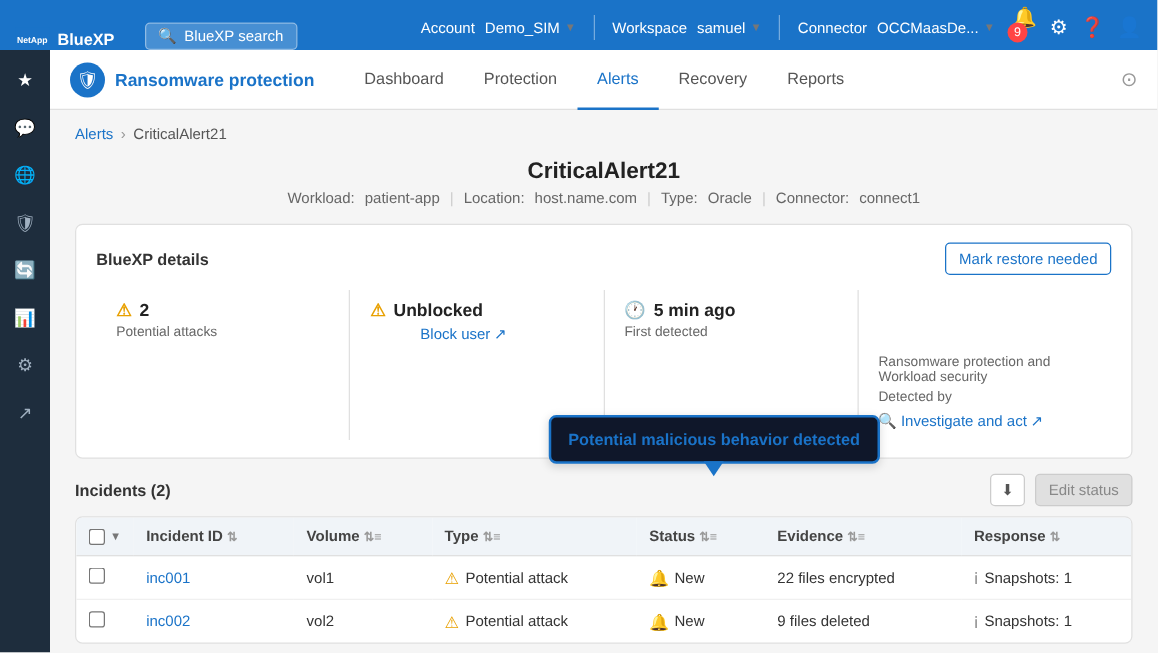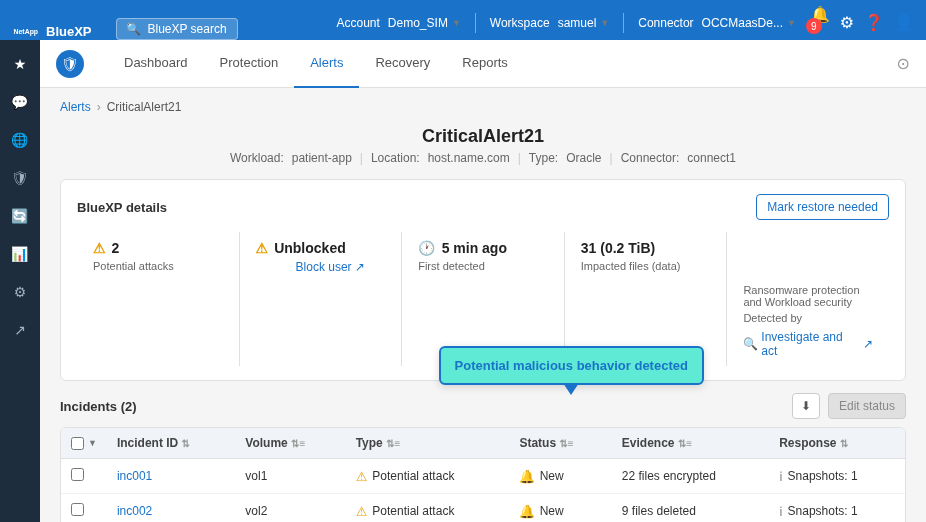--- a/index.html
+++ b/index.html
@@ -205,21 +205,21 @@
     .type-cell { display: flex; align-items: center; gap: 5px; }
     .type-warning { color: #e8a000; font-size: 13px; }
 
     
     .response-cell { display: flex; align-items: center; gap: 5px; }
     .response-icon { color: #888; font-size: 13px; }
     .callout {
       position: absolute;
       top: -60px;
       right: 80px;
-      background: #5eead4;
+      background: #0f172a;
       border: 2px solid #1a73c8;
       border-radius: 6px;
       padding: 10px 14px;
       font-size: 13px;
       font-weight: 600;
       color: #1a73c8;
       white-space: nowrap;
       box-shadow: 0 2px 8px rgba(0,0,0,0.15);
       z-index: 10;
     }
@@ -300,20 +300,21 @@
     <div class="sidebar-icon">📊</div>
     <div class="sidebar-icon">⚙</div>
     <div class="sidebar-icon">↗</div>
   </div>
 
   <div class="main">
 
     <div class="sub-navbar">
       <div class="sub-navbar-brand">
         <div class="brand-icon">🛡</div>
+        <span class="brand-name">Ransomware protection</span>
       </div>
       <div class="nav-tabs">
         <div class="nav-tab">Dashboard</div>
         <div class="nav-tab">Protection</div>
         <div class="nav-tab active">Alerts</div>
         <div class="nav-tab">Recovery</div>
         <div class="nav-tab">Reports</div>
       </div>
       <div class="sub-navbar-right">
         <span style="color:#999; font-size:16px; cursor:pointer;">⊙</span>
@@ -372,26 +373,20 @@
           </div>
 
           <div class="alert-stat">
             <div class="stat-value">
               <span>🕐</span>
               <span>5 min ago</span>
             </div>
             <div class="stat-label">First detected</div>
           </div>
 
-          <div class="alert-stat">
-            <div class="stat-value">
-              <span>31 (0.2 TiB)</span>
-            </div>
-            <div class="stat-label">Impacted files (data)</div>
-          </div>
 
           <div class="alert-stat">
             <div class="detected-by-label">Ransomware protection and Workload security</div>
             <div class="detected-by" style="font-size:11px;color:#666;font-weight:normal;">Detected by</div>
             <div class="investigate-link">
               <span style="color:#1a73c8;">🔍</span>
               <span>Investigate and act</span>
               <span>↗</span>
             </div>
           </div>

